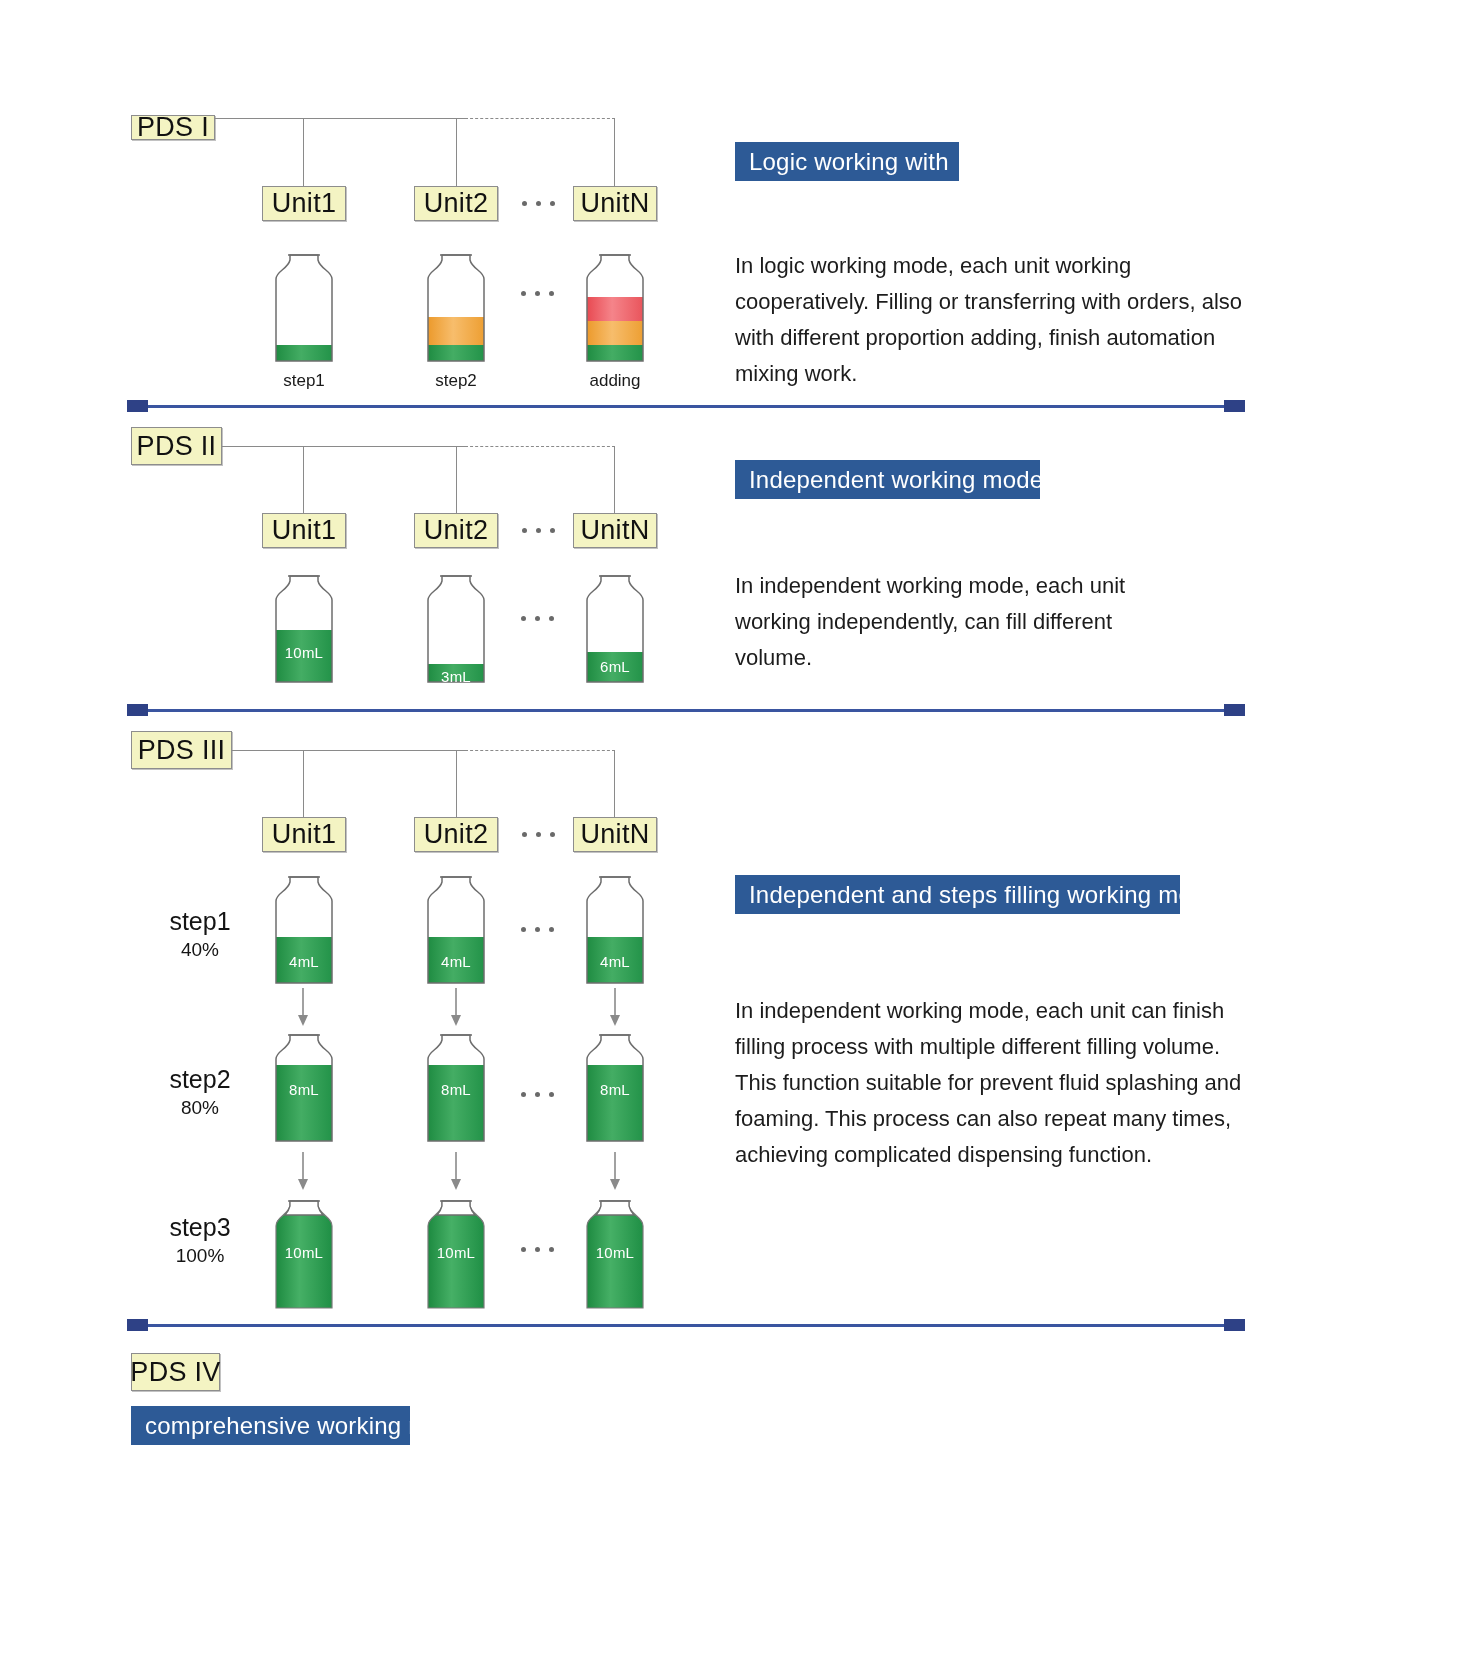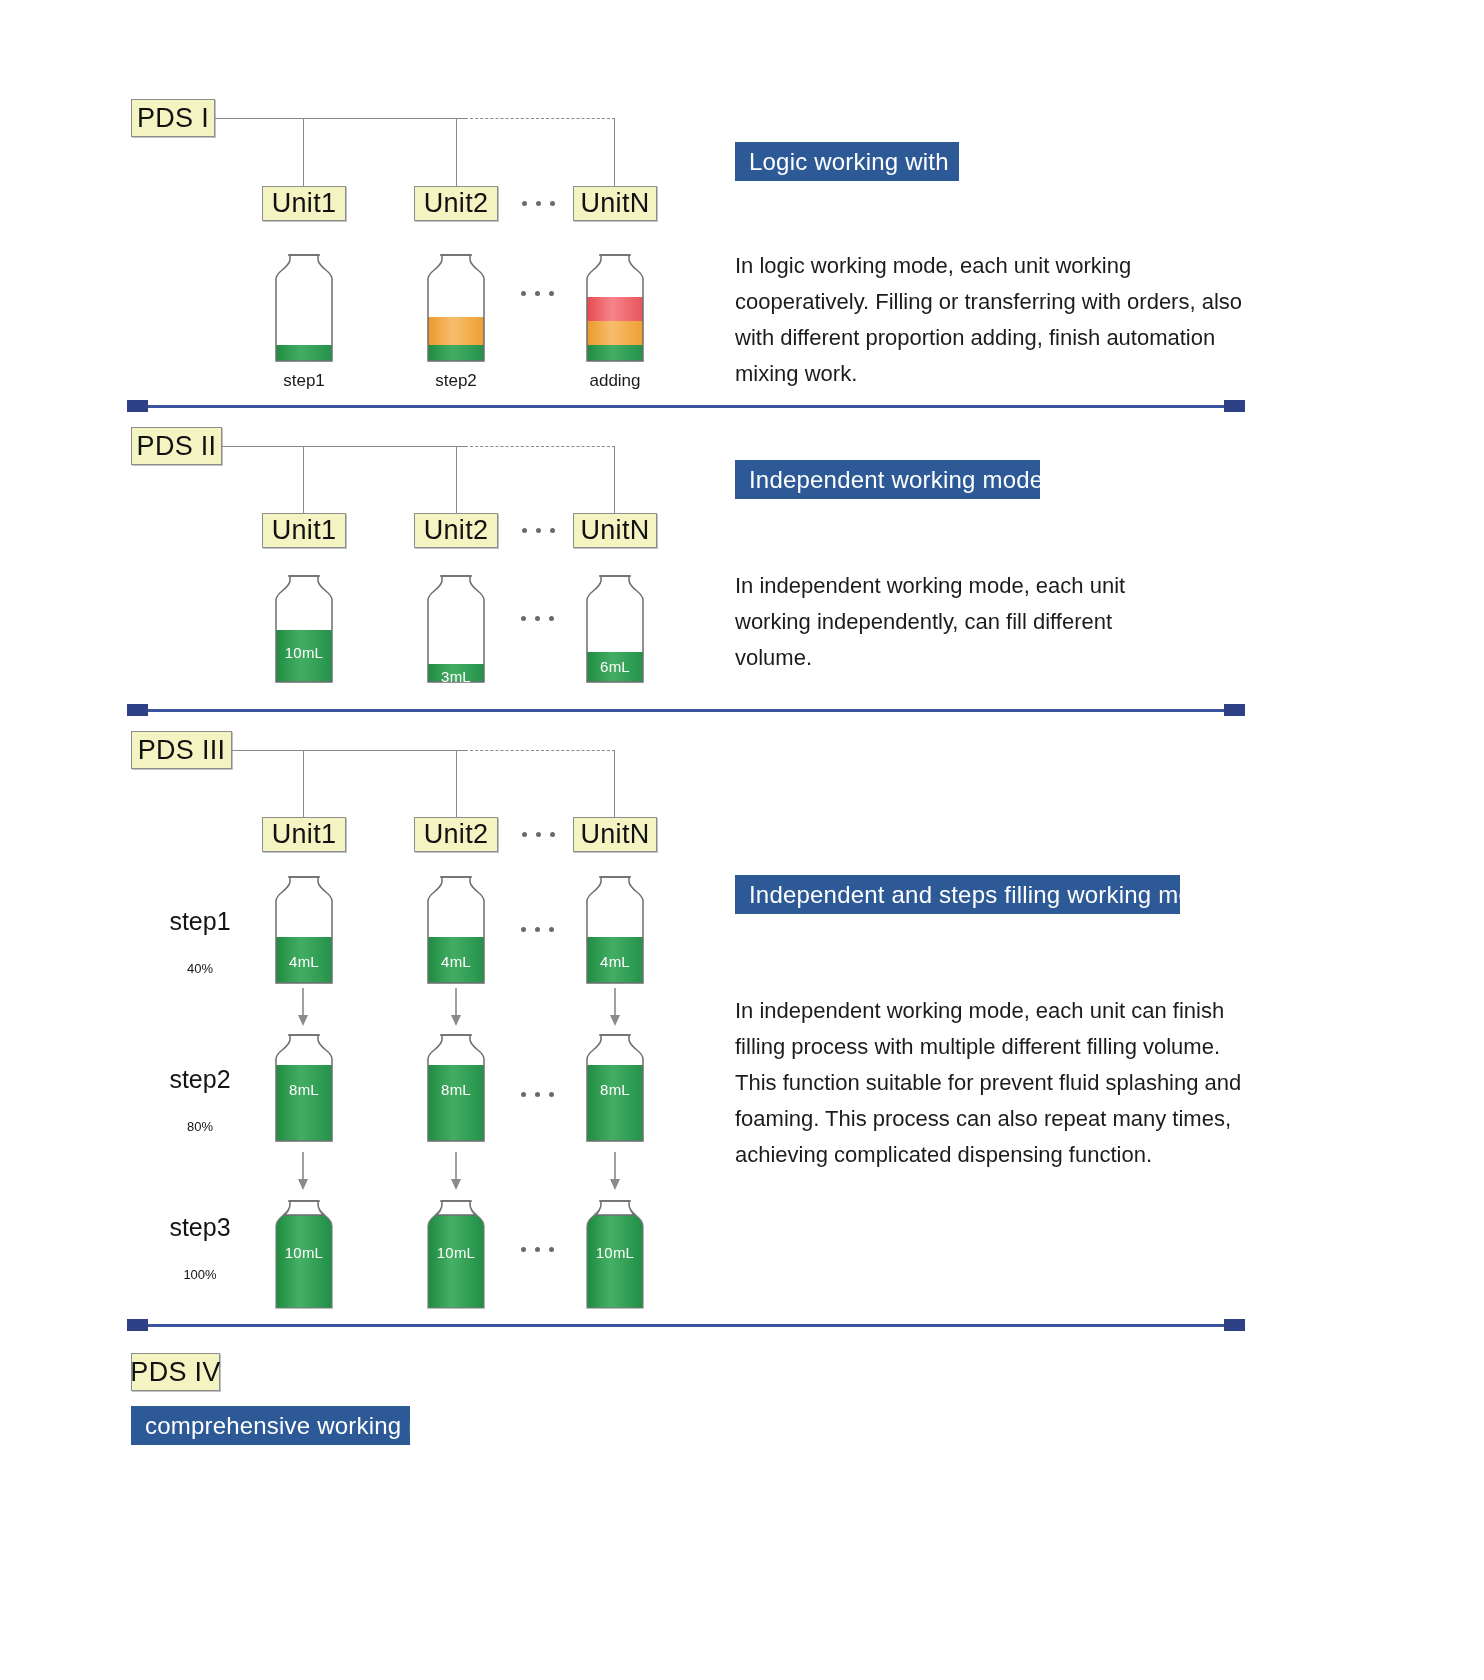--- a/index.html
+++ b/index.html
@@ -82,31 +82,31 @@
 
   
   .caption {
     position:absolute; text-align:center; font-size:17px; color:#1a1a1a;
     white-space:nowrap;
   }
   .steplabel {
     position:absolute; text-align:center; white-space:nowrap;
   }
   .steplabel .nm { font-size:25px; color:#141414; display:block; line-height:30px;}
-  .steplabel .pc { font-size:13px; color:#141414; display:block; line-height:26px; margin-top:20px;}
+  .steplabel .pc { font-size:19px; color:#141414; display:block; line-height:26px; margin-top:1px;}
 
   
   .arrow { position:absolute; }
 </style>
 </head>
 <body>
 
 <div class="stage">
 
-  <div class="ybox pds" style="left:131px; top:99px; width:84px; height:38px;text-align:center;">PDS I</div>
+  <div class="ybox pds" style="left:131px; top:115px; width:84px; height:25px;text-align:center;">PDS I</div>
 
   <div class="hline" style="left:215px; top:118px; width:250px;"></div>
   <div class="hline dash" style="left:465px; top:118px; width:150px;"></div>
   <div class="vline" style="left:303px; top:118px; height:68px;"></div>
   <div class="vline" style="left:456px; top:118px; height:68px;"></div>
   <div class="vline" style="left:614px; top:118px; height:68px;"></div>
 
   <div class="ybox unit" style="left:262px; top:186px; width:84px; height:35px;">Unit1</div>
   <div class="ybox unit" style="left:414px; top:186px; width:84px; height:35px;">Unit2</div>
   <div class="ybox unit" style="left:573px; top:186px; width:84px; height:35px;">UnitN</div>

